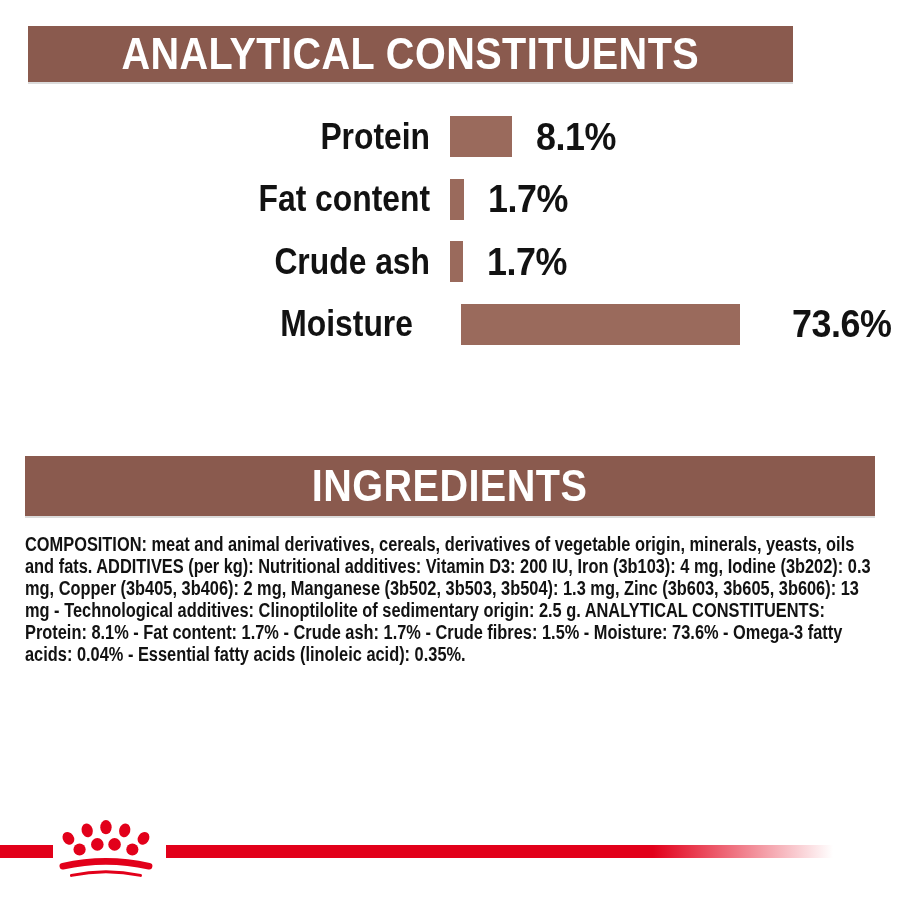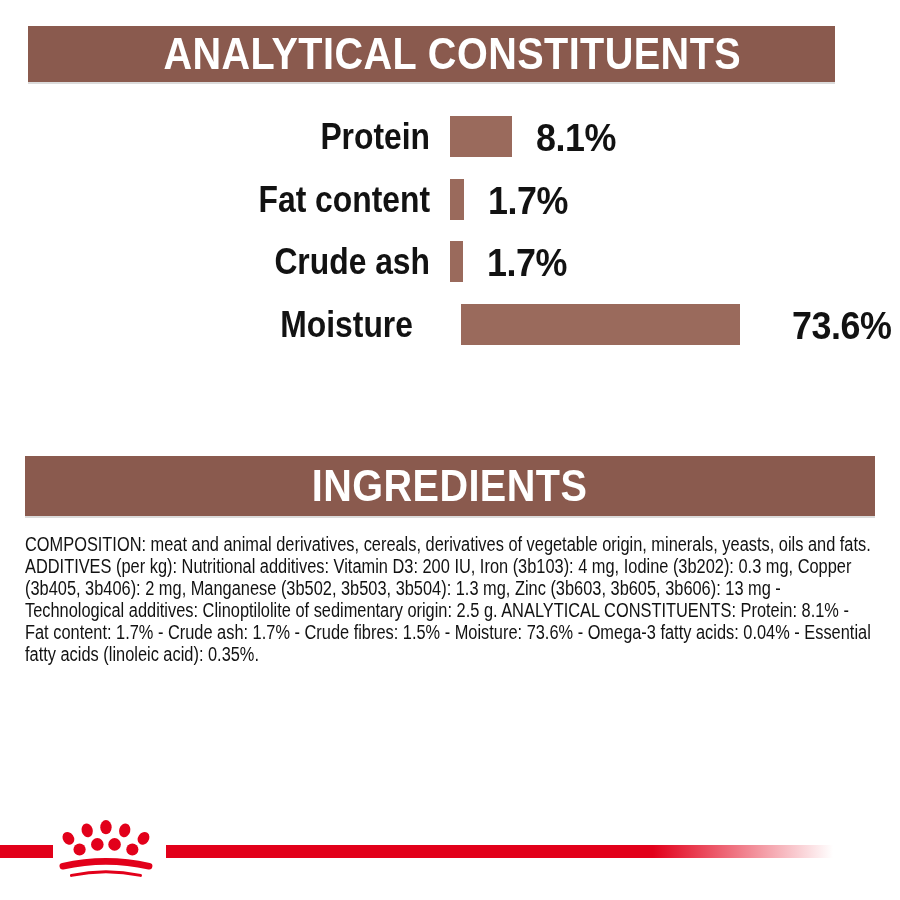--- a/index.html
+++ b/index.html
@@ -7,49 +7,49 @@
     position:relative; width:900px; height:900px; background:#ffffff;
     font-family:"Liberation Sans", sans-serif; color:#121212; overflow:hidden;
   }
 
   
   .band {
     position:absolute; display:flex; align-items:center; justify-content:center;
     background:var(--section-header-bg,#8a5a4e);
     box-shadow:0 2px 0 rgba(0,0,0,0.14);
   }
-  .band-top { left:28px; top:26px; width:765px; height:56px;padding-left:42px; }
+  .band-top { left:28px; top:26px; width:765px; height:56px; }
   .band-mid { left:25px; top:456px; width:850px; height:60px;justify-content:center; }
   .band-text {
     color:var(--header-text,#ffffff); font-weight:bold; font-size:45px;
     white-space:nowrap; letter-spacing:0.5px;
     transform:scaleX(0.88); transform-origin:center center;
   }
 
   
   .chart { position:absolute; left:0; top:116px; width:900px; }
-  .crow { display:flex; height:41px; margin-bottom:21.5px; }
+  .crow { display:flex; align-items:center; height:41px; margin-bottom:21.5px; }
   .crow:last-child { margin-bottom:0;gap:28px; }
   .clabel {
     width:430px; text-align:right; font-weight:bold; font-size:37px;
     color:#121212; white-space:nowrap;
     transform:scaleX(0.86); transform-origin:right center;
   }
   .cbar {
     height:41px; flex:none; margin-left:20px;
     background:var(--bar-fill,#9a6a5c);
   }
   .cvalue {
     margin-left:24px; font-weight:bold; font-size:39px; color:#121212;
     white-space:nowrap; letter-spacing:-0.5px;
     transform:scaleX(0.92); transform-origin:left center;
   }
 
   
-  .bodytext-wrap { position:absolute; left:25px; top:533px; width:850px; }
+  .bodytext-wrap { position:absolute; left:25px; top:533px; width:850px;font-weight:bold; }
   .bodytext {
     margin:0; width:1012px; font-size:19.5px; line-height:22px; color:#121212;
     letter-spacing:0; transform:scaleX(0.84); transform-origin:left top;
   }
 
   
   .stripe { position:absolute; top:845px; height:13px; }
   .stripe-left { left:0; width:53px; background:var(--brand-red,#e2001a); }
   .stripe-right {
     left:166px; width:667px;

